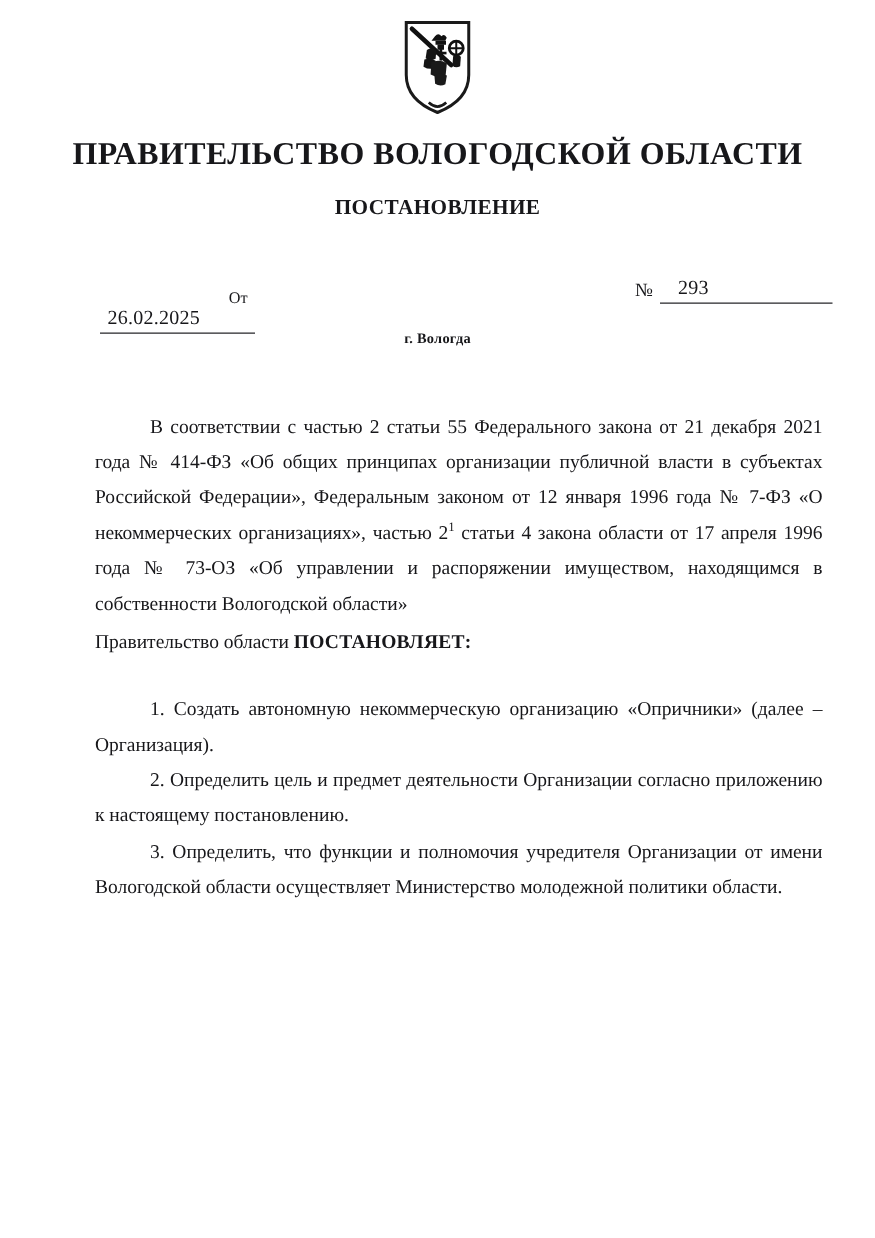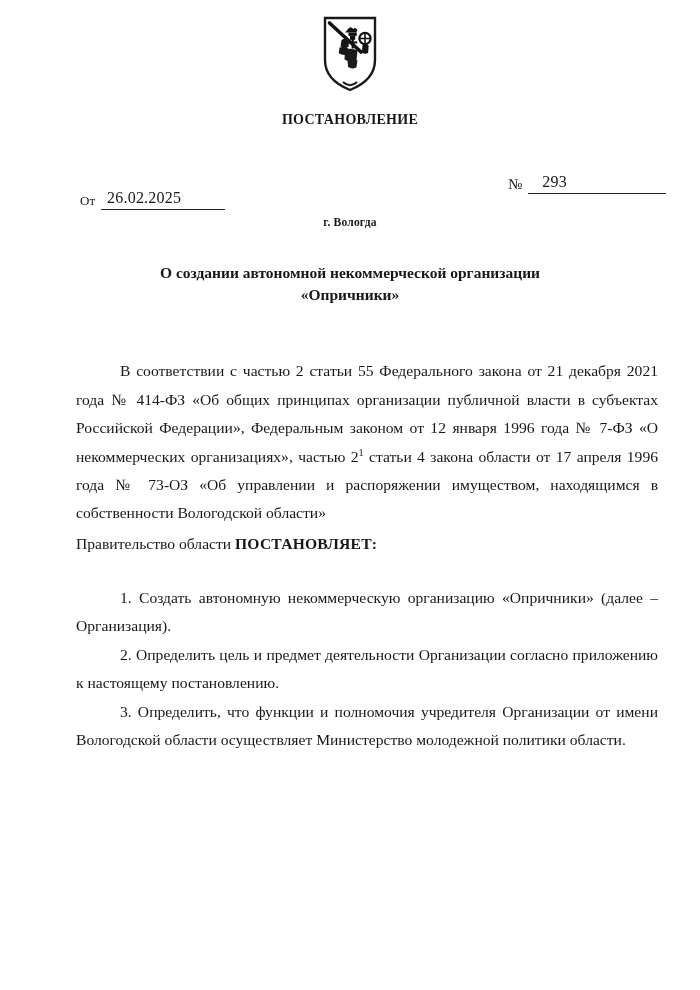--- a/index.html
+++ b/index.html
@@ -41,42 +41,42 @@
     text-align: center;
     font-size: 25.5px;
     font-weight: 700;
     letter-spacing: 0.4px;
     margin: 17px 0 0 0;
     line-height: 1.1;
     white-space: nowrap;
   }
   .doc-kind {
     text-align: center;
-    font-size: 14px;
+    font-size: 17px;
     font-weight: 700;
     letter-spacing: 0.3px;
     margin: 20px 0 0 0;
     line-height: 1.1;
   }
 
   
   .meta-row {
     position: relative;
     margin-top: 47px;
     height: 40px;
     padding: 0 48px 0 76px;
     box-sizing: border-box;
   }
   .meta-left, .meta-right {
     position: absolute;
     display: flex;
     align-items: flex-end;
     white-space: nowrap;
   }
-  .meta-left { left: 80px; top: 16px; }
+  .meta-left { left: 80px; top: 8px; flex-direction: column; }
   .meta-right { left: 508px; top: 0; }
 
   .meta-label {
     font-size: 13px;
     line-height: 1;
     padding-bottom: 3px;
     padding-right: 6px;
   }
   .meta-label.no-sym {
     font-size: 15px;
@@ -170,50 +170,47 @@
       <path d="M44 17 v11 M38.6 22.5 h10.8" stroke="#111111" stroke-width="1.6"></path>
       <path d="M41.5 29 q3.4 -1.6 6.2 0.4 l-0.6 7.6 q-3.4 1.8 -6.2 -0.4 z" fill="#151515"></path>
 
       <path d="M24 34 q6 -3 12.5 0.6 l-1 9.5 q-6 3 -12 -0.6 z" fill="#1a1a1a"></path>
       <path d="M26.5 44 q5 -2.2 10 0.4 l-1.2 7 q-4.2 2.2 -8.2 -0.4 z" fill="#1a1a1a"></path>
 
       <path d="M22 66 q7 6.5 14 0" fill="none" stroke="#1a1a1a" stroke-width="2.1"></path>
     </svg>
   </div>
 
+  <div class="org-title">ПРАВИТЕЛЬСТВО ВОЛОГОДСКОЙ ОБЛАСТИ</div>
 
   <div class="doc-kind">ПОСТАНОВЛЕНИЕ</div>
 
   <div class="meta-row">
     <div class="meta-left">
       <span class="meta-label">От</span>
       <span class="meta-value">26.02.2025</span>
     </div>
     <div class="meta-right">
       <span class="meta-label no-sym">№</span>
       <span class="meta-value num">293</span>
     </div>
   </div>
 
   <div class="city">г. Вологда</div>
 
-  <div class="subject">
-    <div>О создании автономной некоммерческой организации</div>
-    <div>«Опричники»</div>
+
+  <div class="body">
+
+    <p class="para indent lastline-left"><span>В соответствии с частью 2 статьи 55 Федерального закона от 21 декабря 2021 года № 414-ФЗ «Об общих принципах организации публичной власти в субъектах Российской Федерации», Федеральным законом от 12 января 1996 года № 7-ФЗ «О некоммерческих организациях», частью 2</span><sup class="sup-idx">1</sup><span> статьи 4 закона области от 17 апреля 1996 года № 73-ОЗ «Об управлении и распоряжении имуществом, находящимся в собственности Вологодской области»</span></p>
+
+    <p class="para gap-sm"><span>Правительство области </span><span class="bold">ПОСТАНОВЛЯЕТ:</span></p>
+
+    <p class="para indent gap-lg lastline-left">1. Создать автономную некоммерческую организацию «Опричники» (далее – Организация).</p>
+
+    <p class="para indent lastline-left">2. Определить цель и предмет деятельности Организации согласно приложению к настоящему постановлению.</p>
+
+    <p class="para indent lastline-left">3. Определить, что функции и полномочия учредителя Организации от имени Вологодской области осуществляет Министерство молодежной политики области.</p>
+
+
+
   </div>
 
-  <div class="body">
-
-    <p class="para indent lastline-left"><span>В соответствии с частью 2 статьи 55 Федерального закона от 21 декабря 2021 года № 414-ФЗ «Об общих принципах организации публичной власти в субъектах Российской Федерации», Федеральным законом от 12 января 1996 года № 7-ФЗ «О некоммерческих организациях», частью 2</span><sup class="sup-idx">1</sup><span> статьи 4 закона области от 17 апреля 1996 года № 73-ОЗ «Об управлении и распоряжении имуществом, находящимся в собственности Вологодской области»</span></p>
-
-    <p class="para gap-sm"><span>Правительство области </span><span class="bold">ПОСТАНОВЛЯЕТ:</span></p>
-
-    <p class="para indent gap-lg lastline-left">1. Создать автономную некоммерческую организацию «Опричники» (далее – Организация).</p>
-
-    <p class="para indent lastline-left">2. Определить цель и предмет деятельности Организации согласно приложению к настоящему постановлению.</p>
-
-    <p class="para indent lastline-left">3. Определить, что функции и полномочия учредителя Организации от имени Вологодской области осуществляет Министерство молодежной политики области.</p>
-
-
-
-  </div>
-
 </div>
 
 </body></html>

